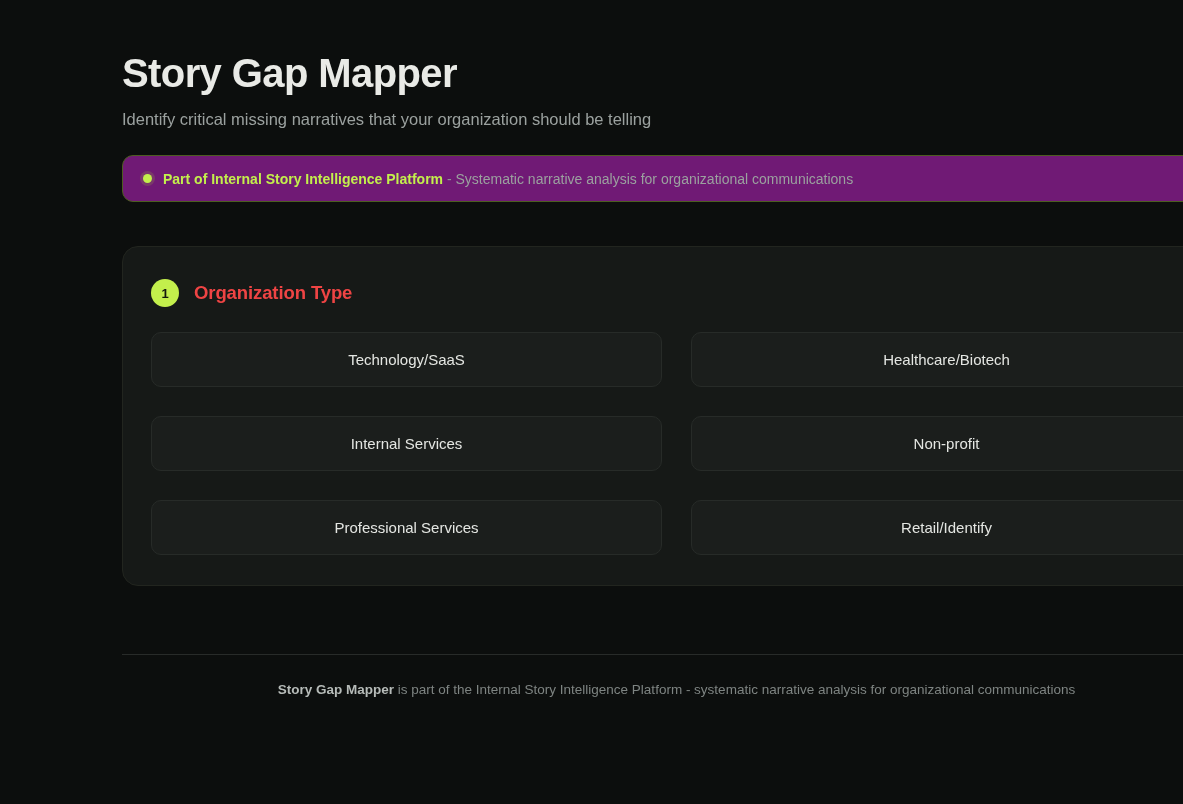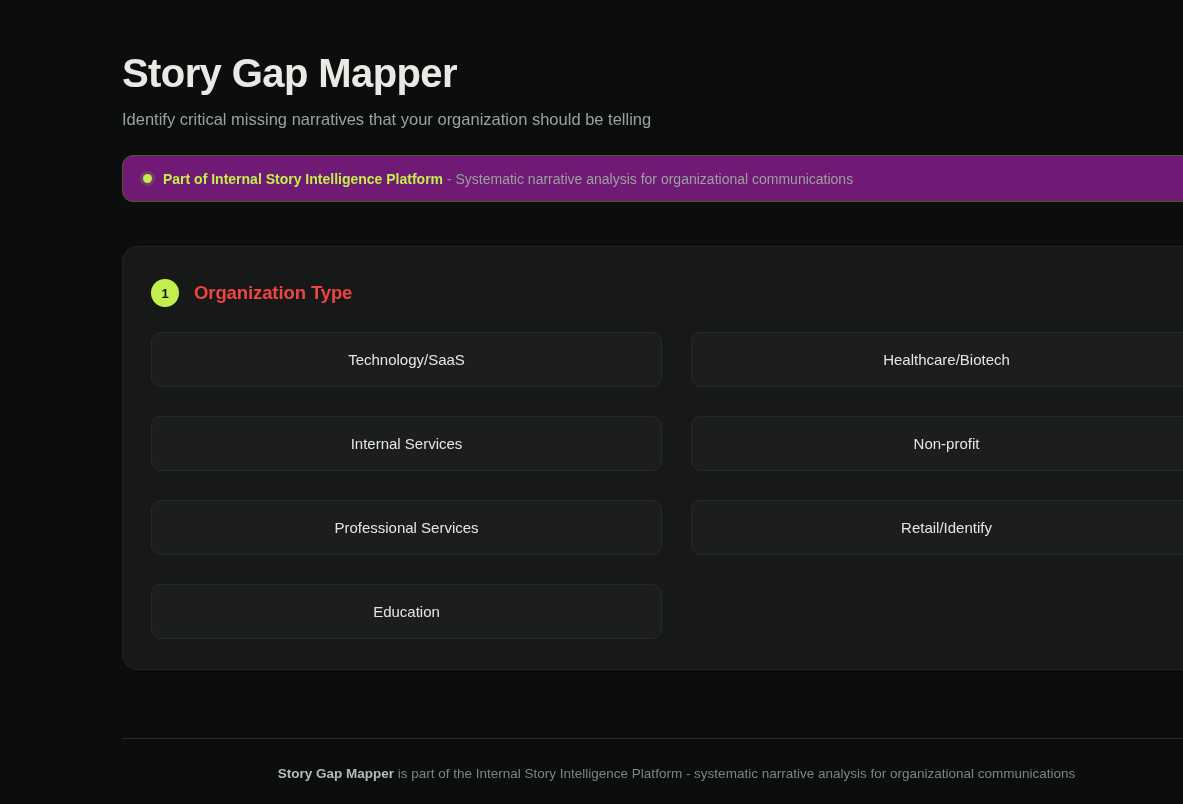--- a/index.html
+++ b/index.html
@@ -181,21 +181,20 @@
         <span class="step-title">Organization Type</span>
       </div>
 
       <div class="option-grid">
         <button class="option-button">Technology/SaaS</button>
         <button class="option-button">Healthcare/Biotech</button>
         <button class="option-button">Internal Services</button>
         <button class="option-button">Non-profit</button>
         <button class="option-button">Professional Services</button>
         <button class="option-button">Retail/Identify</button>
-        <button class="option-button">Education</button>
       </div>
     </div>
 
     <div class="footer">
       <p class="footer-text">
         <span class="strong">Story Gap Mapper</span><span> is part of the Internal Story Intelligence Platform - systematic narrative analysis for organizational communications</span>
       </p>
     </div>
 
   </div>

